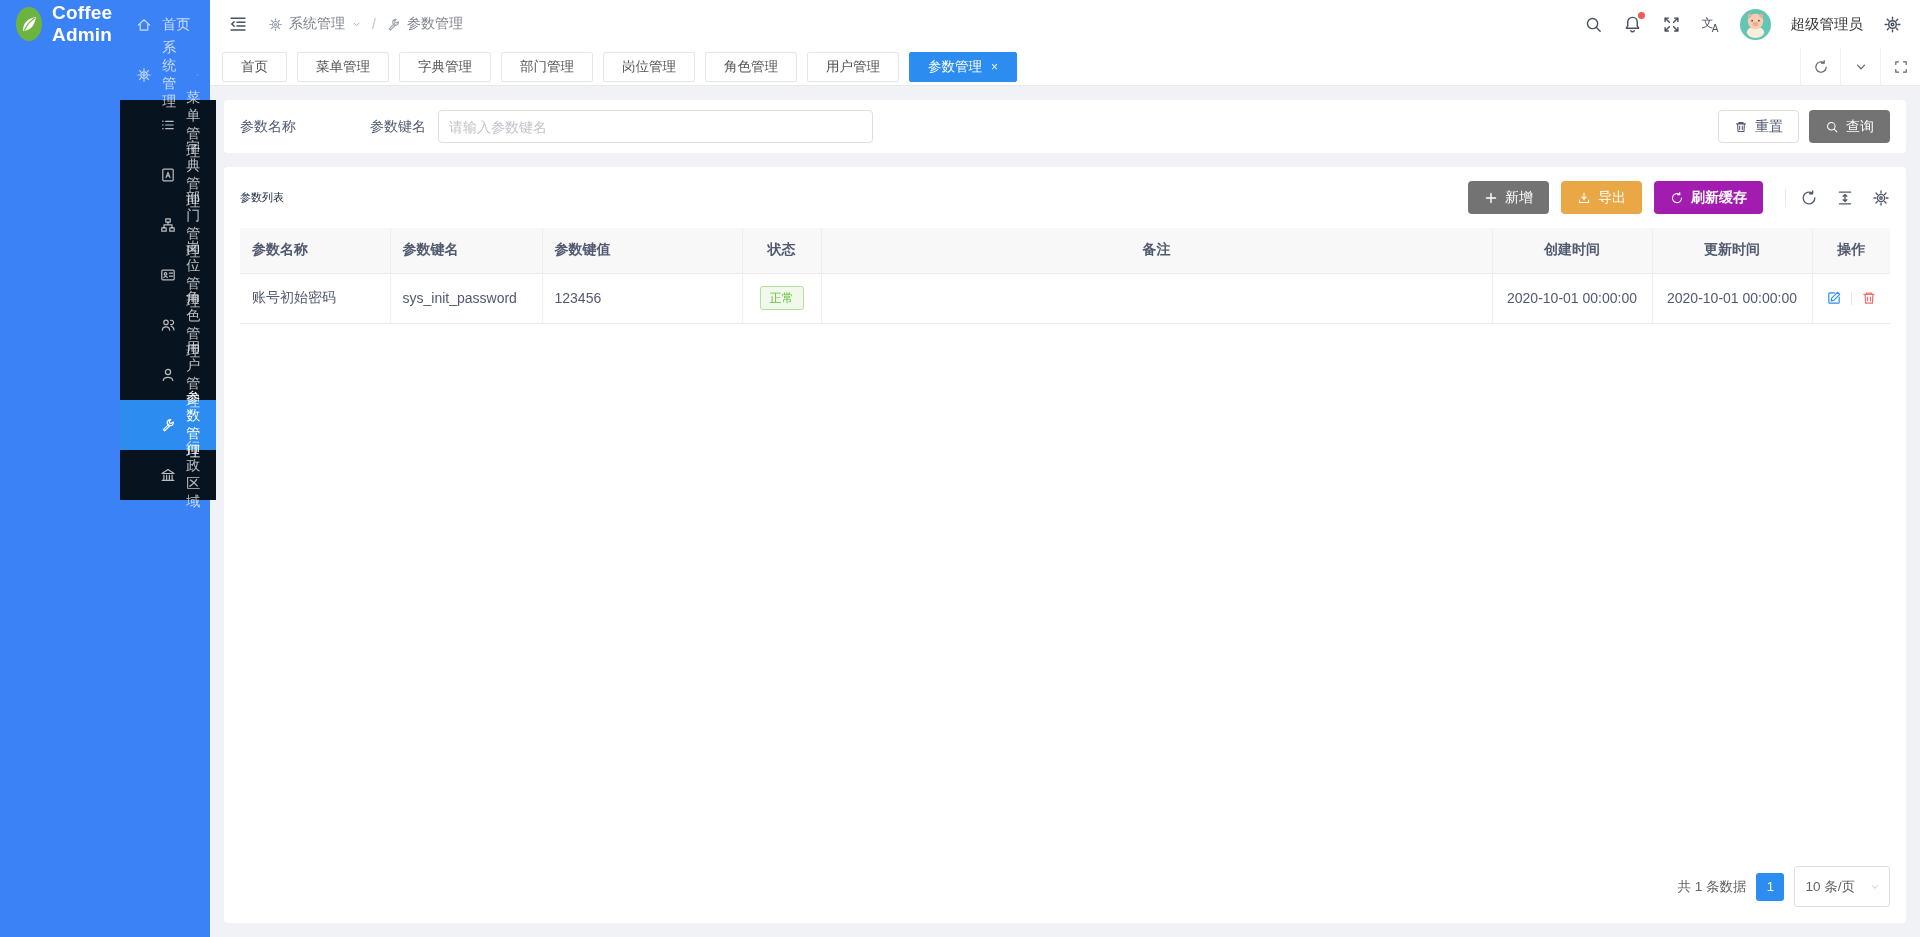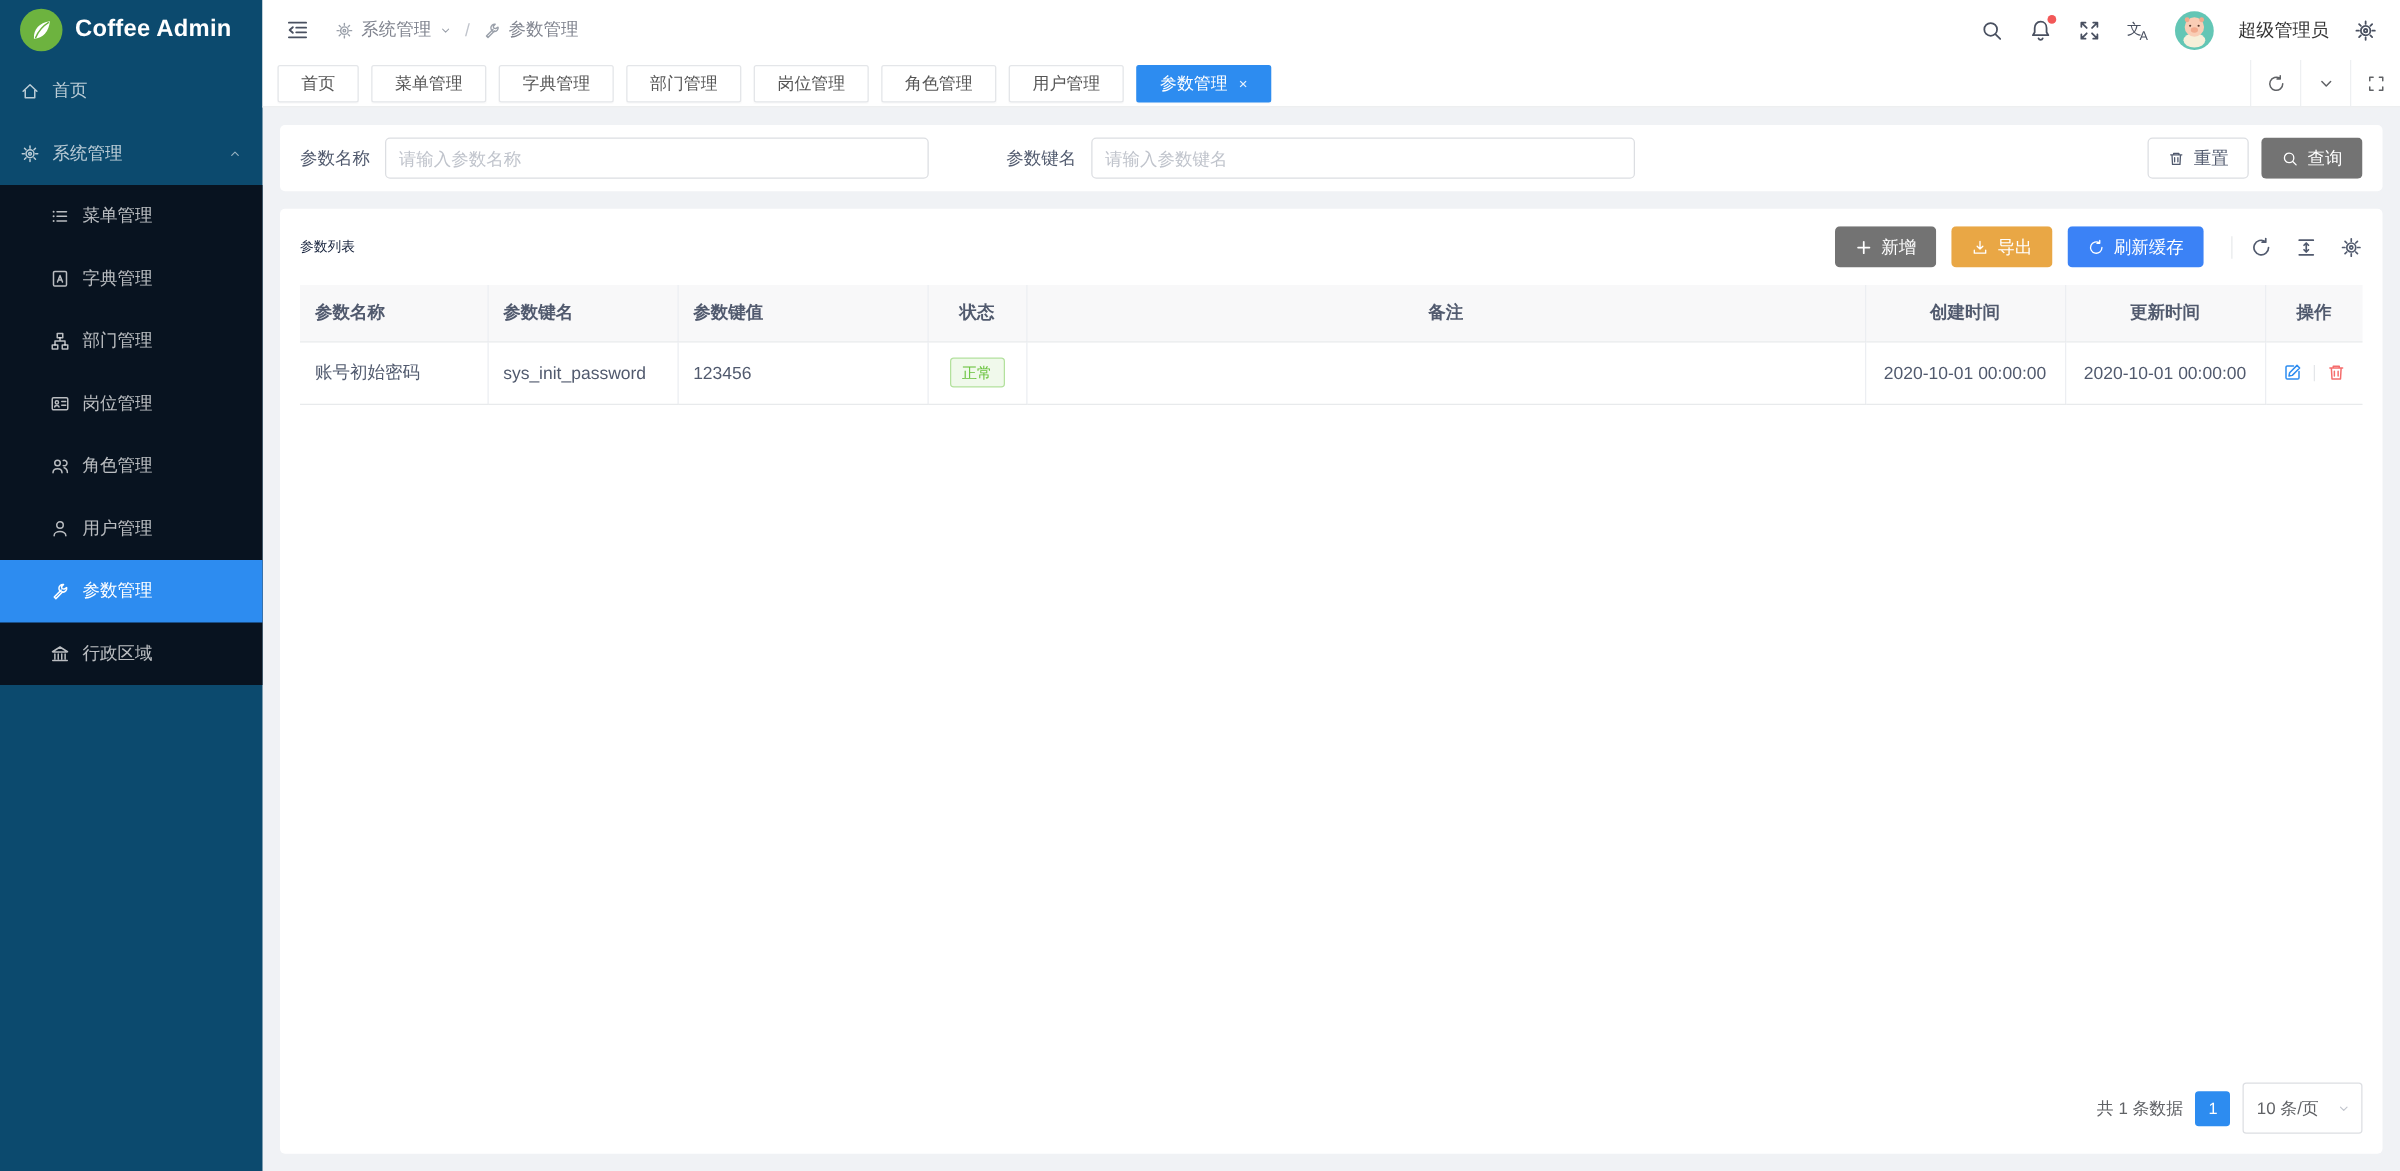--- a/index.html
+++ b/index.html
@@ -5,21 +5,21 @@
   * { margin:0; padding:0; box-sizing:border-box; }
   html,body { width:1920px; height:937px; overflow:hidden; }
   body {
     font-family:"Liberation Sans","DejaVu Sans",sans-serif;
     font-size:14px; color:#515a6e; background:#f0f2f5;
     display:flex;
   }
   svg.ic { stroke:currentColor; fill:none; stroke-width:1.2; stroke-linecap:round; stroke-linejoin:round; display:block; }
 
   
-  .sidebar { width:210px; flex-shrink:0; background:#0c4a6e; color:rgba(255,255,255,.72); display:flex; flex-direction:column; }
+  .sidebar { width:210px; flex-shrink:0; background:#3b82f6; color:rgba(255,255,255,.72); display:flex; flex-direction:row; }
   .logo { height:48px; display:flex; align-items:center; gap:10px; padding-left:16px; }
   .logo-badge { width:34px; height:34px; border-radius:50%; background:#6db33f; display:flex; align-items:center; justify-content:center; }
   .logo-title { color:#fff; font-weight:bold; font-size:19px; letter-spacing:.2px; }
   .menu { flex:1; }
   .menu-item { height:50px; display:flex; align-items:center; gap:10px; padding:0 16px; font-size:14px; cursor:pointer; }
   .menu-item .mi-ico { width:16px; height:16px; flex-shrink:0; }
   .menu-item .arrow { margin-left:auto; width:12px; height:12px; opacity:.8; }
   .submenu { background:#081320; }
   .submenu .menu-item { padding-left:40px; }
   .menu-item.active { background:#2d8cf0; color:#fff; }
@@ -56,21 +56,21 @@
   .f-label { color:#515a6e; margin-right:12px; white-space:nowrap; }
   .f-input { width:435px; height:33px; border:1px solid #dcdee2; border-radius:4px; padding:0 10px; font-size:14px; color:#515a6e; outline:none; font-family:inherit; }
   .f-input::placeholder { color:#c0c4cc; }
   .gap2 { width:62px; flex-shrink:0; }
   .search-btns { margin-left:auto; display:flex; gap:10px; }
   .btn { height:33px; display:inline-flex; align-items:center; gap:7px; padding:0 15px; border-radius:4px; font-size:14px; cursor:pointer; border:1px solid transparent; font-family:inherit; background:#fff; }
   .btn svg { width:14px; height:14px; }
   .btn-plain { border-color:#dcdee2; color:#515a6e; }
   .btn-primary { background:#737373; color:#fff; }
   .btn-warning { background:#e9a745; color:#fff; }
-  .btn-success { background:#3b82f6; color:#fff; }
+  .btn-success { background:#a21caf; color:#fff;font-weight:bold; }
 
   
   .table-card { flex:1; padding:14px 16px 16px; display:flex; flex-direction:column; min-height:0; }
   .card-head { display:flex; align-items:center; margin-bottom:14px; }
   .card-title { font-size:11px; color:#17233d; }
   .toolbar { margin-left:auto; display:flex; align-items:center; gap:12px; }
   .tool-icons { display:flex; align-items:center; gap:18px; margin-left:10px; padding-left:14px; border-left:1px solid #e8eaec; color:#515a6e; }
   .tool-icons .ib { width:18px; height:18px; cursor:pointer; }
 
   table.grid { width:100%; border-collapse:collapse; table-layout:fixed; }
@@ -374,21 +374,20 @@
             <use href="#i-maximize"></use>
           </svg>
         </span>
     </div>
   </div>
 
   <div class="content">
 
     <div class="card search-card">
       <label class="f-label">参数名称</label>
-      <input class="f-input" placeholder="请输入参数名称" style="">
       <span class="gap2"></span>
       <label class="f-label">参数键名</label>
       <input class="f-input" placeholder="请输入参数键名" style="">
       <div class="search-btns">
         <button class="btn btn-plain">
           <svg class="ic">
               <use href="#i-trash"></use>
             </svg>
           <span>重置</span>
         </button>

